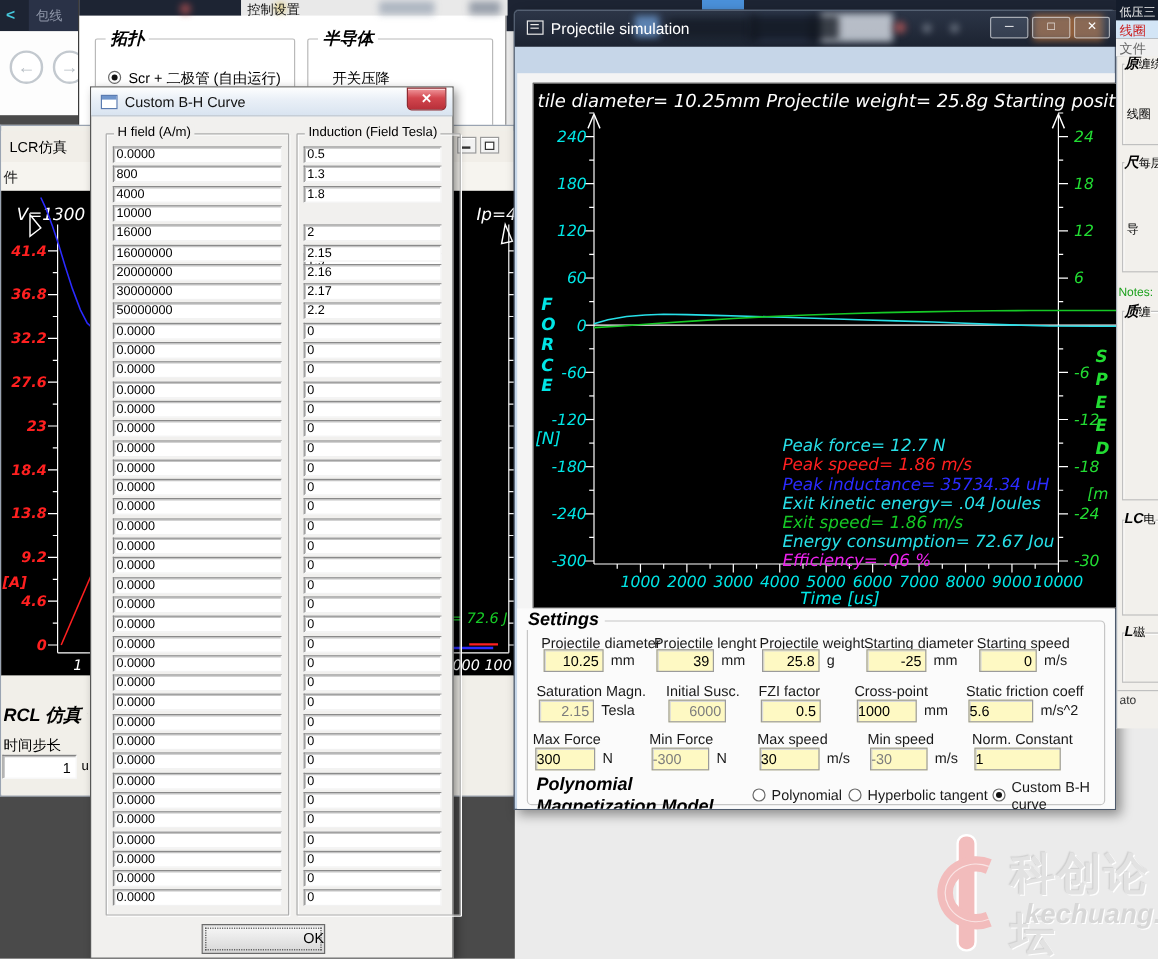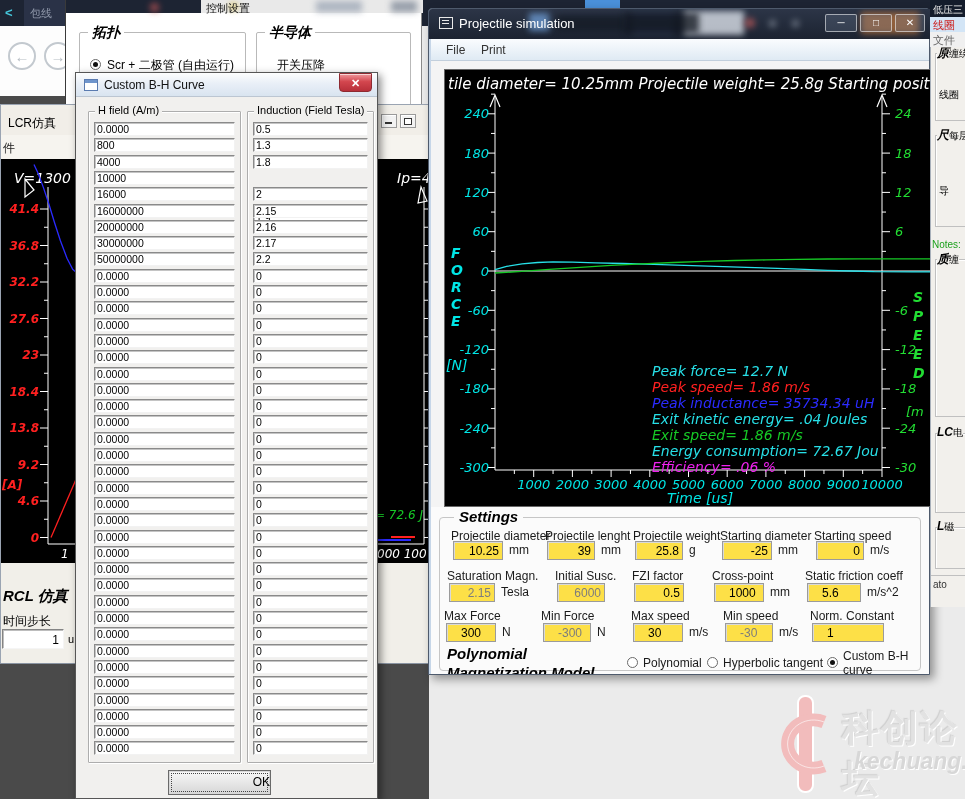--- a/index.html
+++ b/index.html
@@ -61,21 +61,21 @@
   .doc-icon { width:14px; height:12px; border:1px solid #e8e8e8; background:transparent; position:relative; }
   .doc-icon::before { content:""; position:absolute; left:2px; top:2px; width:7px; height:1px; background:#e8e8e8; box-shadow:0 3px 0 #e8e8e8; }
   .cap-btn { position:absolute; top:5px; height:18px; border:1px solid rgba(255,255,255,.55); border-radius:2px; background:rgba(120,135,160,.25); color:#fff; text-align:center; font-size:10px; line-height:16px; }
   .proj-menu { background:linear-gradient(#fafcfe,#dfeaf4); border-bottom:1px solid #c2cfdc; font-size:12px; color:#333; }
   .proj-body { background:#f4f4f4; }
   .proj-chart { background:#000; border:1px solid #666; overflow:hidden; }
   .settings-box { background:#fbfbfb; }
   .set-grp { border:1px solid #c6c6c6; border-radius:4px; }
   .set-grp-label { position:absolute; top:-10px; left:8px; background:#fbfbfb; padding:0 5px; font-weight:bold; font-style:italic; font-size:15px; color:#000; }
   .set-label { position:absolute; font-size:12px; color:#1a1a1a; white-space:nowrap; }
-  .set-field { position:absolute; height:19px; background:#fde047; border:1px solid #9b9b9b; box-shadow:inset 1px 1px 0 #d9d9d9; font-size:12px; padding:2px 3px 0 14px; white-space:nowrap; overflow:hidden; }
+  .set-field { position:absolute; height:19px; background:#fef9c3; border:1px solid #9b9b9b; box-shadow:inset 1px 1px 0 #d9d9d9; font-size:12px; padding:2px 3px 0 0; white-space:nowrap; overflow:hidden; }
   .set-unit { position:absolute; font-size:12px; color:#1a1a1a; }
   .model-label { font-weight:bold; font-style:italic; font-size:15px; color:#000; white-space:nowrap; }
   .radio-label { font-size:12px; color:#1a1a1a; }
 
   
   .rw-title { background:#141c2b; color:#e8e8e8; font-size:10px; white-space:nowrap; overflow:hidden; }
   .rw-strip1 { background:#d3e5f6; color:#cc2222; font-size:11px; white-space:nowrap; overflow:hidden; }
   .rw-strip2 { background:#f0f0f0; color:#666; font-size:11px; white-space:nowrap; overflow:hidden; }
   .rw-body { background:#f2f0ec; border-left:1px solid #a8b0ba; overflow:hidden; }
   .rw-grp { position:absolute; border:1px solid #c0c0c0; box-shadow:1px 1px 0 #fff inset; left:4px; width:34px; }
@@ -264,21 +264,21 @@
             <div class="bh-field" style="top: 505.3px; width: 100%;">0.0000</div>
             <div class="bh-field" style="top: 521.6px; width: 100%;">0.0000</div>
             <div class="bh-field" style="top: 537.9px; width: 100%;">0.0000</div>
             <div class="bh-field" style="top: 554.2px; width: 100%;">0.0000</div>
             <div class="bh-field" style="top: 570.5px; width: 100%;">0.0000</div>
             <div class="bh-field" style="top: 586.8px; width: 100%;">0.0000</div>
             <div class="bh-field" style="top: 603.1px; width: 100%;">0.0000</div>
             <div class="bh-field" style="top: 619.4px; width: 100%;">0.0000</div>
           </div>
       </div>
-      <div class="abs bh-grp" style="left:169px;top:14px;width:127px;height:652px;">
+      <div class="abs bh-grp" style="left:169px;top:14px;width:137px;height:652px;">
         <div class="bh-grp-label">Induction (Field Tesla)</div>
         <div id="b-col" class="abs" style="left:5px;top:10px;width:115px;height:636px;">
             <div class="bh-field" style="top: 0px; width: 100%;">0.5</div>
             <div class="bh-field" style="top: 16.3px; width: 100%;">1.3</div>
             <div class="bh-field" style="top: 32.6px; width: 100%;">1.8</div>
             <div class="bh-field" style="top: 48.9px; width: 100%; margin-top: 40px;">1.9</div>
             <div class="bh-field" style="top: 65.2px; width: 100%;">2</div>
             <div class="bh-field" style="top: 81.5px; width: 100%;">2.15</div>
             <div class="bh-field" style="top: 97.8px; width: 100%;">2.16</div>
             <div class="bh-field" style="top: 114.1px; width: 100%;">2.17</div>
@@ -328,24 +328,20 @@
       <div class="blob" style="left:316px;top:9px;width:10px;height:10px;border-radius:50%;background:#c05a5a;"></div>
       <div class="blob" style="left:340px;top:11px;width:7px;height:7px;border-radius:50%;background:#8a93a0;"></div>
       <div class="blob" style="left:363px;top:11px;width:7px;height:7px;border-radius:50%;background:#8a93a0;"></div>
       <div class="blob" style="left:195px;top:4px;width:75px;height:20px;background:#0f141d;"></div>
       <div class="blob" style="left:432px;top:3px;width:58px;height:22px;background:#b5713c;"></div>
       <div class="doc-icon" style="position:absolute;left:10px;top:8px;"></div>
       <span class="proj-title-text" style="position:absolute;left:30px;top:7px;">Projectile simulation</span>
       <div class="cap-btn" style="left:396px;width:32px;">─</div>
       <div class="cap-btn" style="left:431px;width:32px;">□</div>
       <div class="cap-btn" style="left:466px;width:30px;">✕</div>
-    </div>
-    <div class="abs proj-menu" style="left:2px;top:30px;width:498px;height:22px;">
-      <span style="position:absolute;left:15px;top:4px;">File</span>
-      <span style="position:absolute;left:50px;top:4px;">Print</span>
     </div>
     <div class="abs proj-body" style="left:2px;top:52px;width:498px;height:613px;">
       <div class="abs proj-chart" style="left:13px;top:8px;width:489px;height:438px;">
         <svg id="proj-svg" width="487" height="436">
             <text x="3" y="19" fill="#fff" font-size="15" font-style="italic">tile diameter= 10.25mm    Projectile weight= 25.8g    Starting position=</text>
             <line x1="50" y1="26" x2="50" y2="400" stroke="#fff" stroke-width="1"></line>
             <polyline points="45,37 50,25 55,37" fill="none" stroke="#fff" stroke-width="1.2"></polyline>
             <line x1="437" y1="26" x2="437" y2="400" stroke="#fff" stroke-width="1"></line>
             <polyline points="432,37 437,25 442,37" fill="none" stroke="#fff" stroke-width="1.2"></polyline>
             <line x1="50" y1="201" x2="486" y2="201" stroke="#fff" stroke-width="1"></line>
@@ -457,21 +453,21 @@
             <text x="207" y="354" fill="#27e0e8" font-size="14" font-style="italic">Exit kinetic energy= .04 Joules</text>
             <text x="207" y="370" fill="#16c926" font-size="14" font-style="italic">Exit speed= 1.86 m/s</text>
             <text x="207" y="386" fill="#27e0e8" font-size="14" font-style="italic">Energy consumption= 72.67 Jou</text>
             <text x="207" y="402" fill="#ee22ee" font-size="14" font-style="italic">Efficiency= .06 %</text>
             <polyline points="50.0,199.7 61.6,196.4 77.1,193.8 92.6,192.5 108.0,191.8 127.4,192.2 150.6,192.8 177.7,193.5 208.7,194.4 239.6,195.4 270.6,196.4 301.5,197.4 332.5,198.4 359.6,199.4 382.8,200.3 406.0,201.0 429.3,201.7 468.0,201.9 485.4,201.9" fill="none" stroke="#27e0e8" stroke-width="1.3"></polyline>
             <polyline points="50.0,203.0 73.2,201.7 104.2,199.4 135.1,197.4 166.1,195.4 197.1,193.8 228.0,192.5 259.0,191.4 289.9,190.5 320.9,189.9 351.9,189.3 382.8,189.0 413.8,188.8 485.4,188.8" fill="none" stroke="#16c926" stroke-width="1.3"></polyline>
           </svg>
       </div>
       <div class="abs settings-box" style="left:0;top:446px;width:498px;height:167px;">
         <div class="abs set-grp" style="left:8px;top:10px;width:482px;height:154px;"></div>
-        <div class="set-grp-label" style="left:23px;top:1px;position:absolute;text-align:right;">Settings</div>
+        <div class="set-grp-label" style="left:4px;top:1px;position:absolute;text-align:right;">Settings</div>
         <div id="settings-grid" class="abs" style="left:0;top:0;width:498px;height:167px;overflow:hidden;">
             <div class="set-label" style="left: 20px; top: 22px;">Projectile diameter</div>
             <div class="set-field" style="left: 22px; top: 34px; width: 50px; text-align: right; color: rgb(0, 0, 0);">10.25</div>
             <div class="set-unit" style="left: 78px; top: 36px;">mm</div>
             <div class="set-label" style="left: 114px; top: 22px;">Projectile lenght</div>
             <div class="set-field" style="left: 116px; top: 34px; width: 48px; text-align: right; color: rgb(0, 0, 0);">39</div>
             <div class="set-unit" style="left: 170px; top: 36px;">mm</div>
             <div class="set-label" style="left: 202px; top: 22px;">Projectile weight</div>
             <div class="set-field" style="left: 204px; top: 34px; width: 48px; text-align: right; color: rgb(0, 0, 0);">25.8</div>
             <div class="set-unit" style="left: 258px; top: 36px;">g</div>

